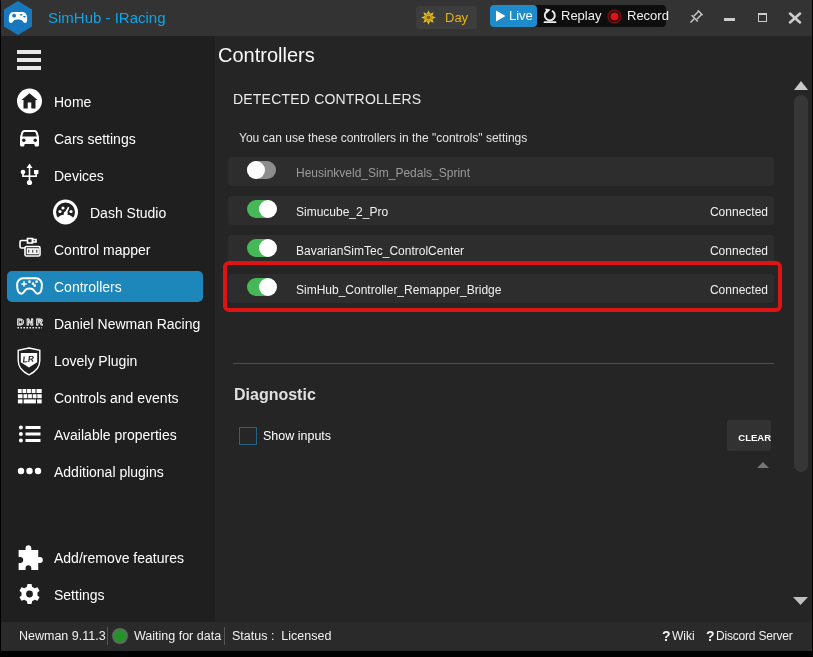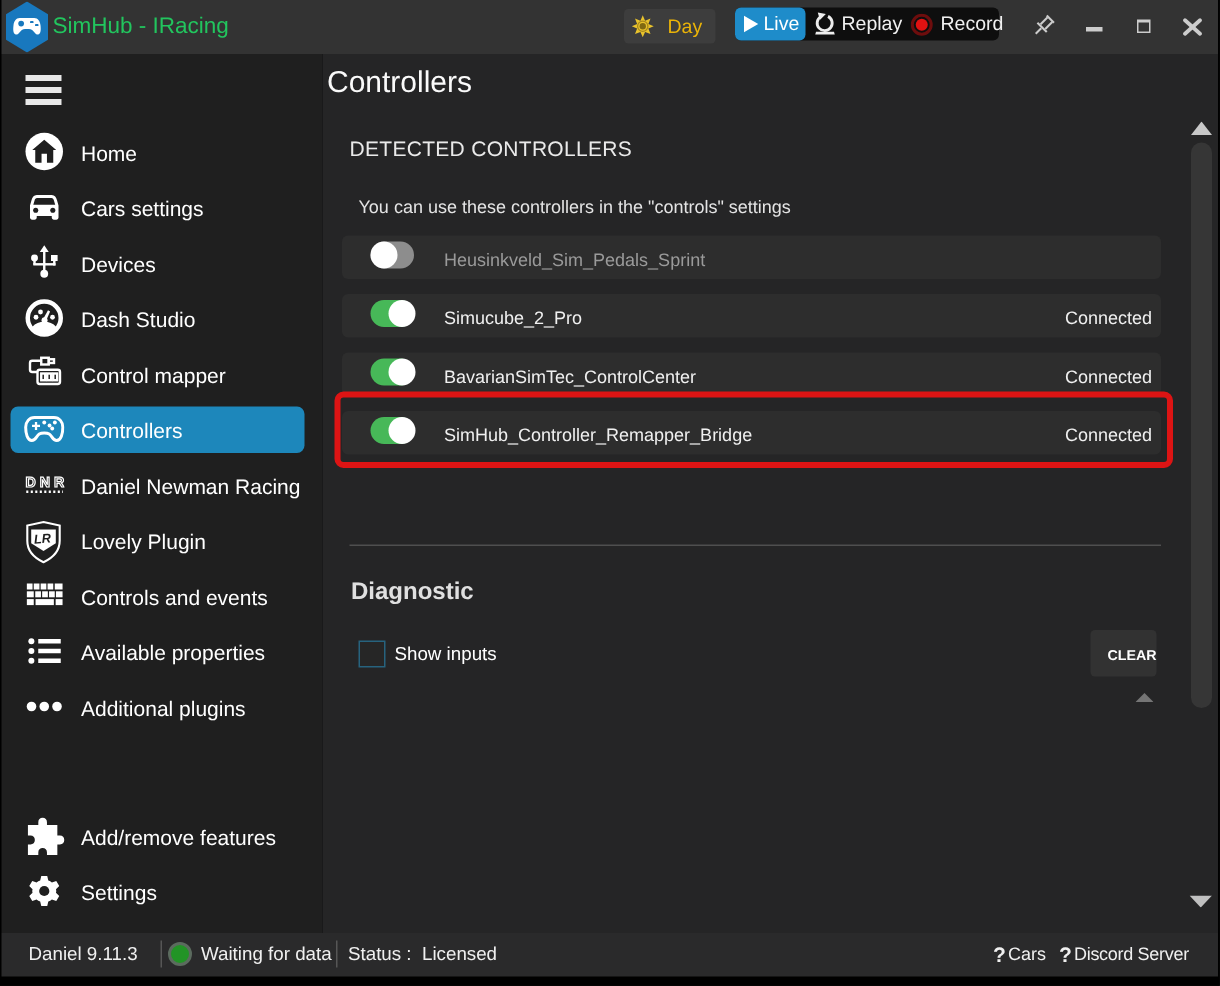--- a/index.html
+++ b/index.html
@@ -2,21 +2,21 @@
 <html><head>
 <meta charset="utf-8">
 <style>
 * { margin:0; padding:0; box-sizing:border-box; }
 html,body { width:813px; height:657px; background:#000; overflow:hidden;
   font-family:"Liberation Sans", sans-serif; }
 .abs { position:absolute; }
 #win { position:absolute; left:0; top:0; width:813px; height:657px; background:#000; }
 
 #titlebar { position:absolute; left:1px; top:0; width:811px; height:36px; background:#333333; }
-#apptitle { position:absolute; left:35px; top:9px; font-size:15px; color:#22c55e; }
+#apptitle { position:absolute; left:48px; top:9px; font-size:15px; color:#0ea5e9; }
 #daybtn { position:absolute; left:416px; top:6px; width:61px; height:23px; background:#3d3d3d; border-radius:3px; }
 #daybtn span { position:absolute; left:29px; top:4px; font-size:13px; color:#eab308; }
 #lrr { position:absolute; left:490px; top:5px; width:176px; height:22px; background:#0e0e0e; border-radius:4px; }
 #livebtn { position:absolute; left:0; top:0; width:47px; height:22px; background:#1e8cca; border-radius:4px; }
 #livebtn span { position:absolute; left:19px; top:3px; font-size:13px; color:#fff; }
 .tbtxt { position:absolute; top:3px; font-size:13px; color:#f0f0f0; }
 
 .winbtn { position:absolute; color:#cccccc; }
 
 #sidebar { position:absolute; left:1px; top:36px; width:214px; height:586px; background:#1f1f1f; }
@@ -143,21 +143,21 @@
         <circle cx="6.5" cy="10" r="2.3"></circle>
         <rect x="5.7" y="10" width="1.6" height="4.5"></rect>
         <rect x="5.7" y="13.4" width="7.5" height="1.6"></rect>
         <rect x="17.5" y="8" width="4.4" height="4"></rect>
         <rect x="18.9" y="10.5" width="1.6" height="4.5"></rect>
         <rect x="13" y="13.4" width="7.5" height="1.6" transform="rotate(0)"></rect>
       </g>
     </svg>
       <span class="lbl">Devices</span>
     </div>
-  <div class="navitem" style="top:199px;">
+  <div class="navitem" style="top:199px;margin-left:36px;">
       <svg class="ic" viewBox="0 0 26 26">
       <circle cx="13" cy="13" r="11" fill="none" stroke="#fff" stroke-width="3"></circle>
       <path d="M5 19 C7 16.5 10 15.5 13 15.5 C16 15.5 19 16.5 21 19 L19 21.5 C17 23 15 23.5 13 23.5 C11 23.5 9 23 7 21.5 Z" fill="#fff"></path>
       <circle cx="7.5" cy="12.5" r="1.6" fill="#fff"></circle>
       <circle cx="10.5" cy="9" r="1.6" fill="#fff"></circle>
       <circle cx="18.5" cy="12.5" r="1.6" fill="#fff"></circle>
       <path d="M12.2 13.8 L15.5 7.8 L16.9 8.6 L14.3 14.6 Z" fill="#fff"></path>
       <circle cx="13.2" cy="14.5" r="2" fill="#fff"></circle>
     </svg>
       <span class="lbl">Dash Studio</span>
@@ -305,24 +305,24 @@
 
   <div id="sb-thumb"></div>
   <svg class="abs" style="left:794px;top:81px;" width="14" height="9" viewBox="0 0 14 9">
     <polygon points="7,0 14,9 0,9" fill="#c8c8c8"></polygon>
   </svg>
   <svg class="abs" style="left:793px;top:597px;" width="15" height="8" viewBox="0 0 15 8">
     <polygon points="0,0 15,0 7.5,8" fill="#c0c0c0"></polygon>
   </svg>
 
   <div id="statusbar">
-    <div class="abs" style="left:18px;top:7px;">Daniel 9.11.3</div>
+    <div class="abs" style="left:18px;top:7px;">Newman 9.11.3</div>
     <div class="sep" style="left:106px;"></div>
     <div id="greendot"></div>
     <div class="abs" style="left:133px;top:7px;">Waiting for data</div>
     <div class="sep" style="left:223px;"></div>
     <div class="abs" style="left:231px;top:7px;">Status :&nbsp; Licensed</div>
     <div class="abs" style="left:661px;top:6px;font-weight:bold;font-size:14px;">?</div>
-    <div class="abs" style="left:671px;top:7px;font-size:12px;">Cars</div>
+    <div class="abs" style="left:671px;top:7px;font-size:12px;">Wiki</div>
     <div class="abs" style="left:705px;top:6px;font-weight:bold;font-size:14px;">?</div>
     <div class="abs" style="left:715px;top:7px;font-size:12px;letter-spacing:-0.2px;">Discord Server</div>
   </div>
 </div>
 
 </body></html>

